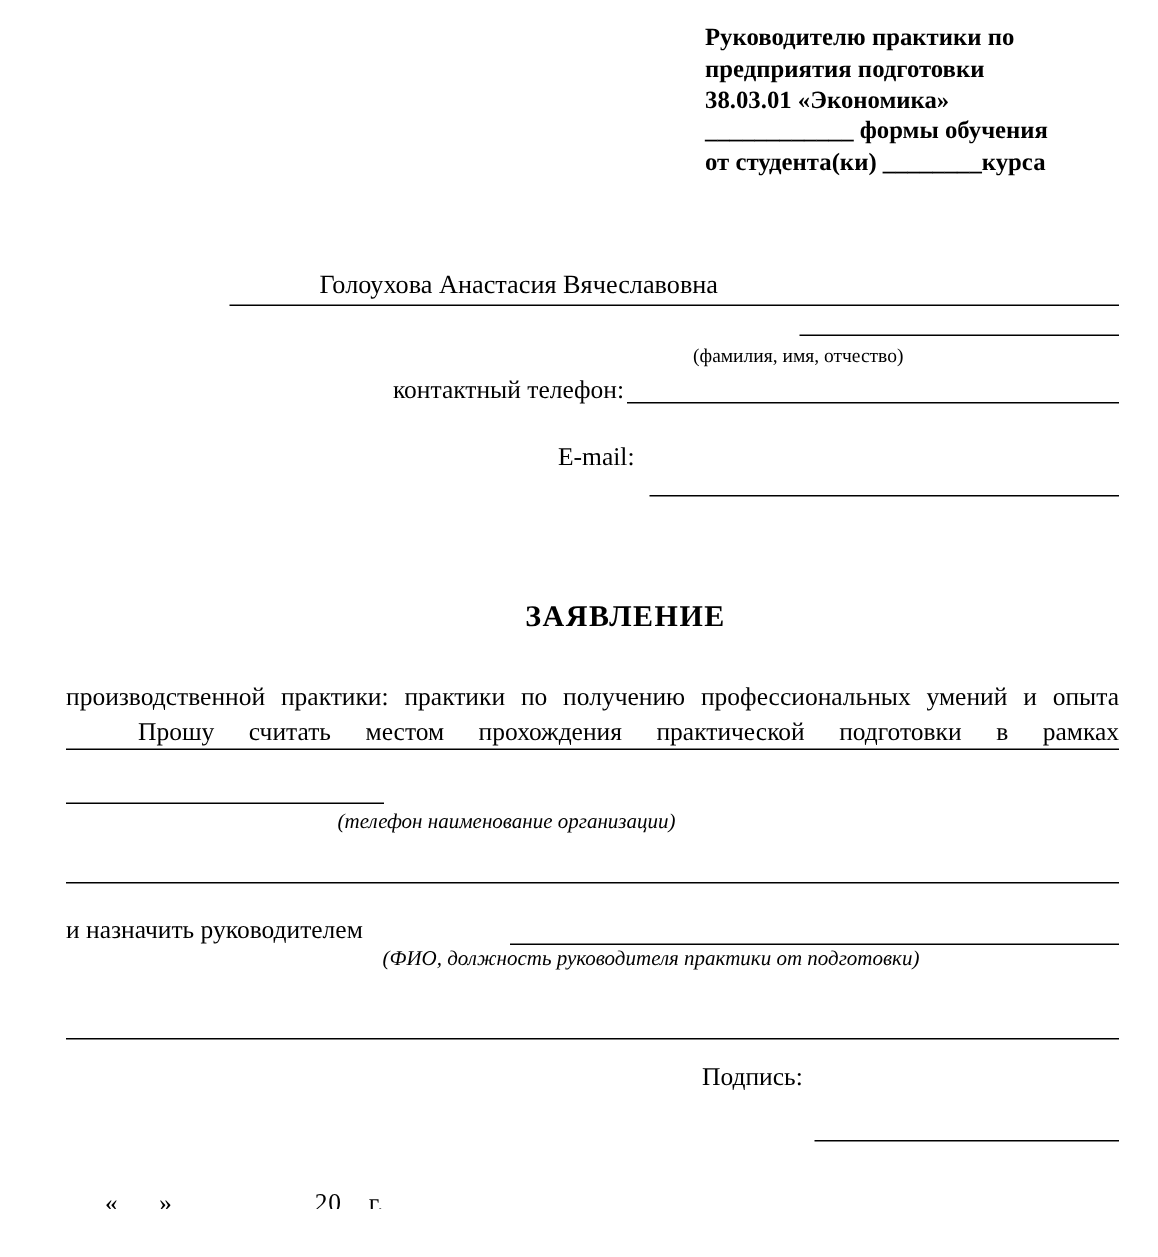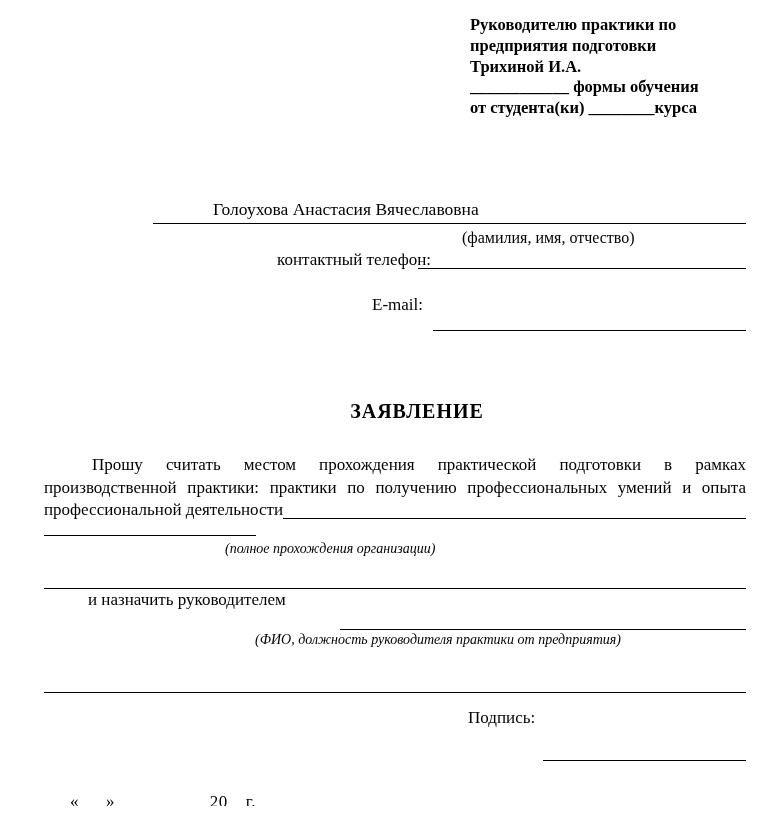--- a/index.html
+++ b/index.html
@@ -15,99 +15,97 @@
   .blank{border-bottom:1.5px solid #000;}
   .addressee{
     left:470px;top:15px;width:268px;
     font-weight:bold;font-size:16.5px;line-height:20.8px;
     white-space:nowrap;
   }
   .name-field{
     left:153px;top:179px;width:593px;height:24px;
     border-bottom:1.5px solid #000;
     font-size:17.5px;
-    margin-top:20px;
   }
   .name-field span{padding-left:60px;}
   .fio-blank{left:533px;top:205px;width:213px;height:18px;}
-  .caption-sm{font-size:16px;}
+  .caption-sm{font-size:13px;}
   .fio-caption{left:462px;top:229px;}
-  .phone-label{left:277px;top:250px;}
+  .phone-label{left:262px;top:250px;}
   .phone-blank{left:418px;top:249px;width:328px;height:19px;}
   .email-label{left:372px;top:295px;}
   .email-blank{left:433px;top:311px;width:313px;height:19px;}
   .doc-title{
     left:62px;right:0;top:400px;text-align:center;
     font-weight:bold;font-size:20px;letter-spacing:1px;
   }
   .paragraph{
     left:44px;top:454px;width:702px;
     line-height:22.5px;
   }
   .jline{text-align:justify;text-align-last:justify;}
   .indent{text-indent:48px;}
   .flexline{display:flex;}
   .flexline .fill{flex:1;border-bottom:1.5px solid #000;margin-bottom:3px;}
   .org-blank2{left:44px;top:517px;width:212px;height:18px;}
   .caption-it{font-size:14px;font-style:italic;}
   .org-caption{left:225px;top:541px;}
   .full-blank1{left:44px;top:568px;width:702px;height:20px;}
-  .supervisor-label{left:44px;top:590px;margin-left:44px;}
+  .supervisor-label{left:44px;top:610px;}
   .supervisor-blank{left:340px;top:609px;width:406px;height:20px;}
   .supervisor-caption{left:255px;top:632px;}
   .full-blank2{left:44px;top:672px;width:702px;height:20px;}
   .signature-label{left:468px;top:708px;}
   .signature-blank{left:543px;top:741px;width:203px;height:19px;}
   .date-line{left:44px;top:792px;letter-spacing:0.5px;margin-left:26px;}
 </style>
 </head>
 <body>
 
 <div class="page">
 
   <div class="abs addressee">
     <div>Руководителю практики по</div>
     <div>предприятия подготовки</div>
-    <div>Трихиной И.А.</div>
+    <div>38.03.01 «Экономика»</div>
     <div>____________ формы обучения</div>
     <div>от студента(ки) ________курса</div>
   </div>
 
   <div class="abs name-field">
     <span>Голоухова Анастасия Вячеславовна</span>
   </div>
 
   <div class="abs blank fio-blank"></div>
   <div class="abs caption-sm fio-caption">(фамилия, имя, отчество)</div>
 
   <div class="abs phone-label">контактный телефон:</div>
   <div class="abs blank phone-blank"></div>
 
   <div class="abs email-label">E-mail:</div>
   <div class="abs blank email-blank"></div>
 
   <div class="abs doc-title">ЗАЯВЛЕНИЕ</div>
 
   <div class="abs paragraph">
+    <div class="jline">производственной практики: практики по получению профессиональных умений и опыта</div>
     <div class="jline indent">Прошу считать местом прохождения практической подготовки в рамках</div>
-    <div class="jline">производственной практики: практики по получению профессиональных умений и опыта</div>
     <div class="flexline">
-      <span>профессиональной деятельности</span>
       <div class="fill"></div>
     </div>
   </div>
 
   <div class="abs blank org-blank2"></div>
-  <div class="abs caption-it org-caption">(полное прохождения организации)</div>
+  <div class="abs caption-it org-caption">(телефон наименование организации)</div>
 
   <div class="abs blank full-blank1"></div>
 
   <div class="abs supervisor-label">и назначить руководителем</div>
   <div class="abs blank supervisor-blank"></div>
-  <div class="abs caption-it supervisor-caption">(ФИО, должность руководителя практики от предприятия)</div>
+  <div class="abs caption-it supervisor-caption">(ФИО, должность руководителя практики от подготовки)</div>
 
   <div class="abs blank full-blank2"></div>
 
   <div class="abs signature-label">Подпись:</div>
   <div class="abs blank signature-blank"></div>
 
   <div class="abs date-line">«___» __________20__г.</div>
 
 </div>
 

